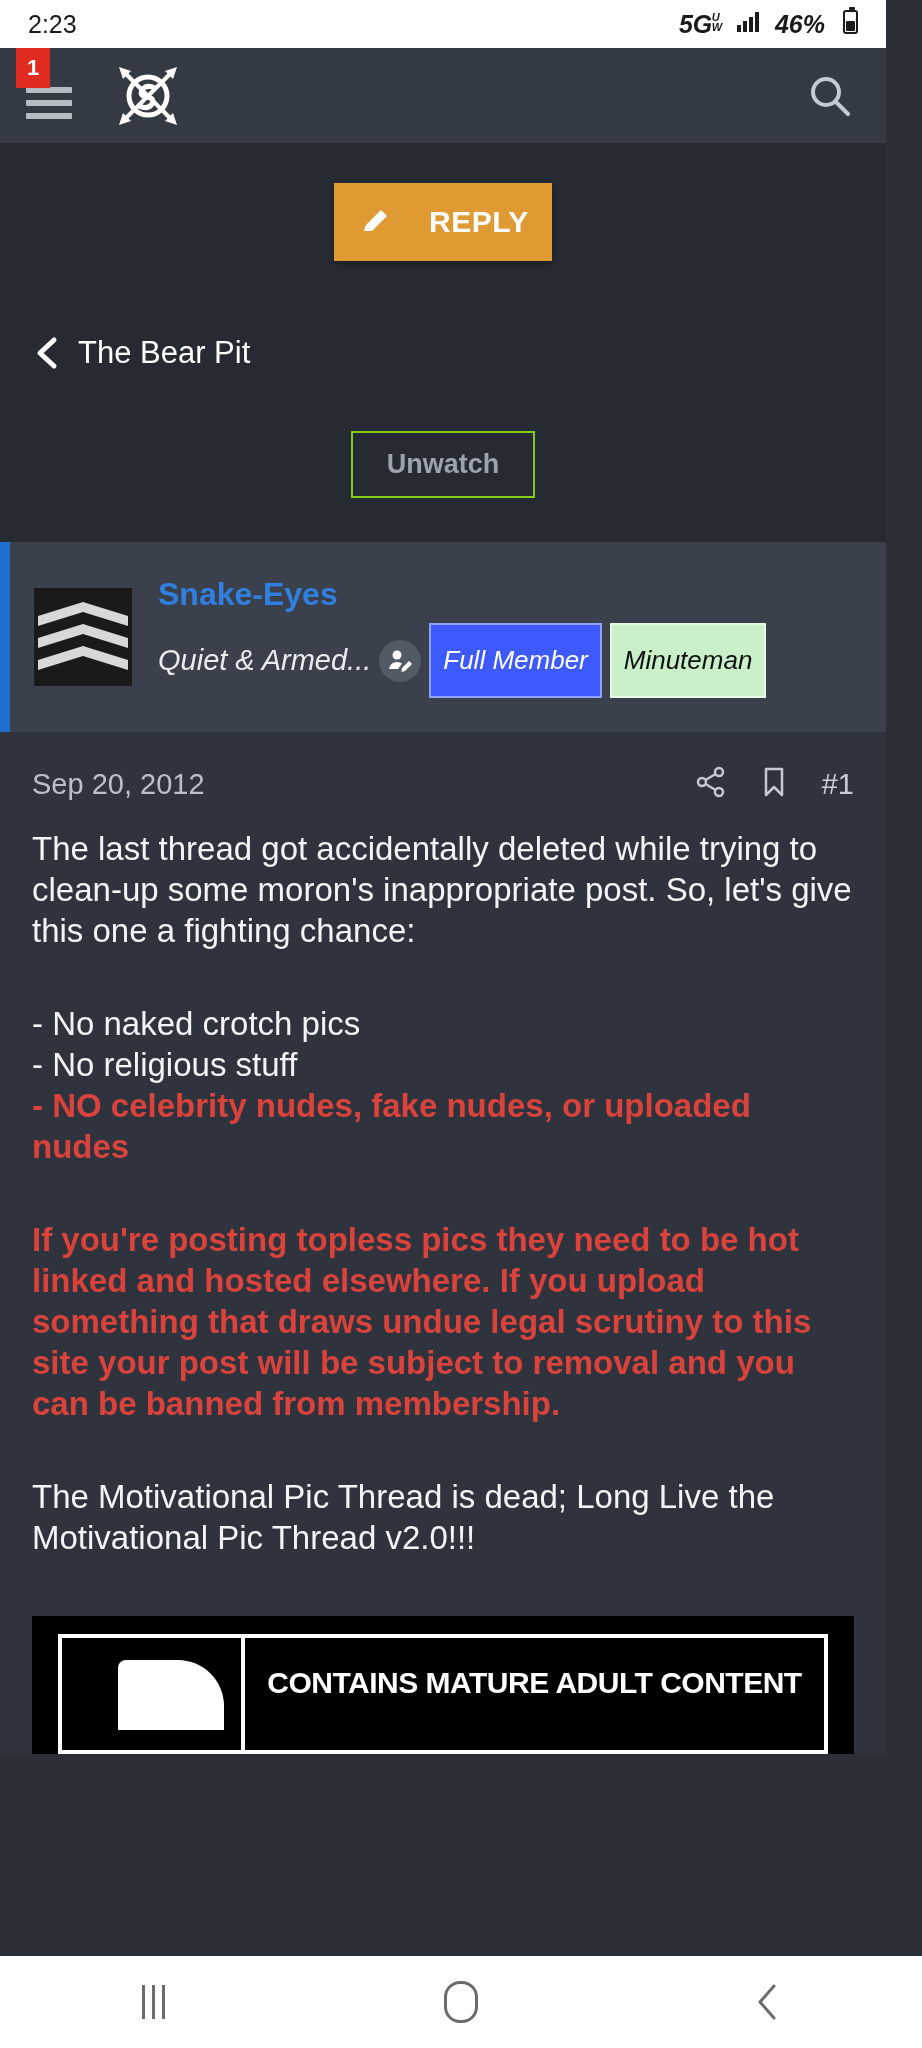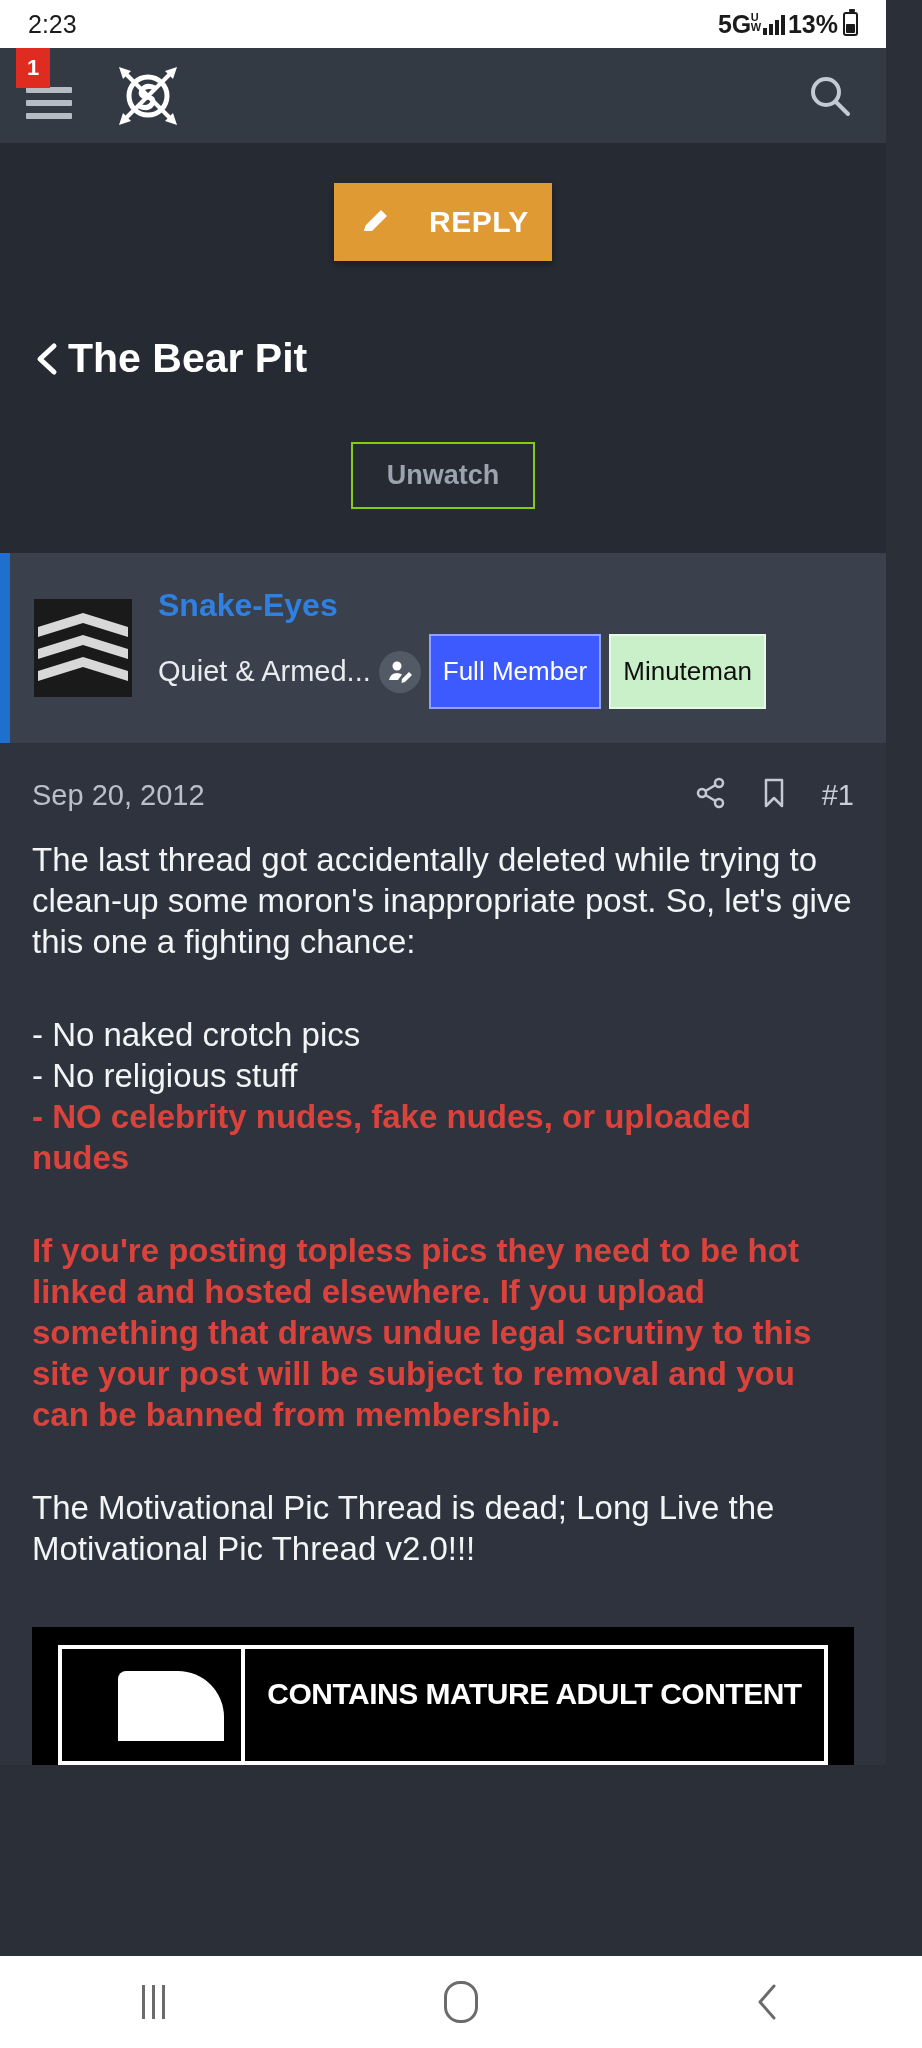--- a/index.html
+++ b/index.html
@@ -10,21 +10,21 @@
     overflow:hidden;
   }
   #screen { position:relative; width:886px; height:2048px; background:#2b2f38; }
 
   
   .statusbar{
     height:48px; background:#ffffff; color:#1b1b1b;
     display:flex; align-items:center; justify-content:space-between;
     padding:0 28px; font-size:25px; font-weight:400;
   }
-  .status-right{ display:flex; align-items:center; gap:1px; font-size:25px; font-weight:700; }
+  .status-right{ display:flex; gap:14px; font-size:25px; font-weight:700;font-style:italic; }
   .net-5g{ display:flex; align-items:flex-start; font-weight:700; letter-spacing:-.3px;}
   .uw{ display:flex; flex-direction:column; font-size:11px; line-height:10px; font-weight:700; margin-top:2px;}
   .bars{ display:flex; align-items:flex-end; gap:2px; height:22px; margin:0 2px 0 1px;}
   .bars i{ display:block; width:4px; background:#1b1b1b; }
   .bars i:nth-child(1){height:7px}
   .bars i:nth-child(2){height:11px}
   .bars i:nth-child(3){height:15px}
   .bars i:nth-child(4){height:20px}
   .batt{ position:relative; width:15px; height:24px; border:2px solid #1b1b1b; border-radius:3px; margin-left:4px;}
   .batt:before{content:"";position:absolute;top:-5px;left:3.5px;width:6px;height:3px;background:#1b1b1b;border-radius:1px;}
@@ -45,36 +45,36 @@
   
   .reply-wrap{ background:#252a33; padding:40px 0 0 0; }
   .reply-btn{
     display:flex; align-items:center; justify-content:center; gap:36px;
     width:218px; height:78px; margin:0 auto 0 auto;
     background:#df9a33; color:#fff; font-size:30px; font-weight:700;
     letter-spacing:.5px; border:none; cursor:pointer;
     box-shadow:0 3px 6px rgba(0,0,0,.35);
   }
   .breadcrumb{
-    display:flex; align-items:center; gap:8px;
-    padding:74px 0 0 34px; color:#ffffff; font-size:41px; font-weight:700;
+    display:flex; align-items:center; gap:18px;
+    padding:74px 0 0 34px; color:#ffffff; font-size:31px; font-weight:400;
   }
   .watch-row{ display:flex; justify-content:center; padding:60px 0 44px 0; }
   .unwatch-btn{
     border:2px solid #84cc16; background:transparent; color:#9aa3ae;
     font-size:27px; font-weight:700; padding:16px 34px; cursor:pointer;
   }
 
   
   .user-head{ position:relative; background:#3a414c; padding:34px 0 34px 34px; display:flex; align-items:center; gap:26px;}
   .accent{ position:absolute; left:0; top:0; bottom:0; width:10px; background:#1f6fd0;}
   .avatar{ width:98px; height:98px; flex:0 0 98px; overflow:hidden; background:#111;}
   .uinfo{ display:flex; flex-direction:column; gap:10px;}
   .uname{ color:#2f80e0; font-size:32px; font-weight:700;}
-  .urow{ display:flex; align-items:center; gap:8px; flex-wrap:nowrap;}
+  .urow{ display:flex; align-items:center; gap:8px; flex-wrap:nowrap;font-style:italic;}
   .utitle{ color:#e9ecef; font-size:29px;}
   .user-edit-icon{ width:42px; height:42px; border-radius:50%; background:#525a66; display:flex; align-items:center; justify-content:center;}
   .pill{ font-size:26px; padding:20px 12px; white-space:nowrap; }
   .pill.blue{ background:#3d5afe; color:#fff; border:2px solid #8fa2ff;}
   .pill.green{ background:#c9f0c9; color:#101010; border:2px solid #e4fae4;}
 
   
   .post{ background:#2e333d; padding:34px 32px 0 32px;}
   .meta{ display:flex; align-items:center; justify-content:space-between; padding-bottom:26px;}
   .date{ color:#b9c0c9; font-size:29px;}
@@ -118,21 +118,21 @@
           <b>U</b>
           <b>W</b>
         </span>
       </span>
       <span class="bars">
           <i></i>
           <i></i>
           <i></i>
           <i></i>
         </span>
-      <span>13%</span>
+      <span>46%</span>
       <span class="batt">
           <i></i>
         </span>
     </span>
   </div>
 
   <div class="appbar">
     <div class="badge-count">1</div>
     <div class="hamburger">
         <span></span>

